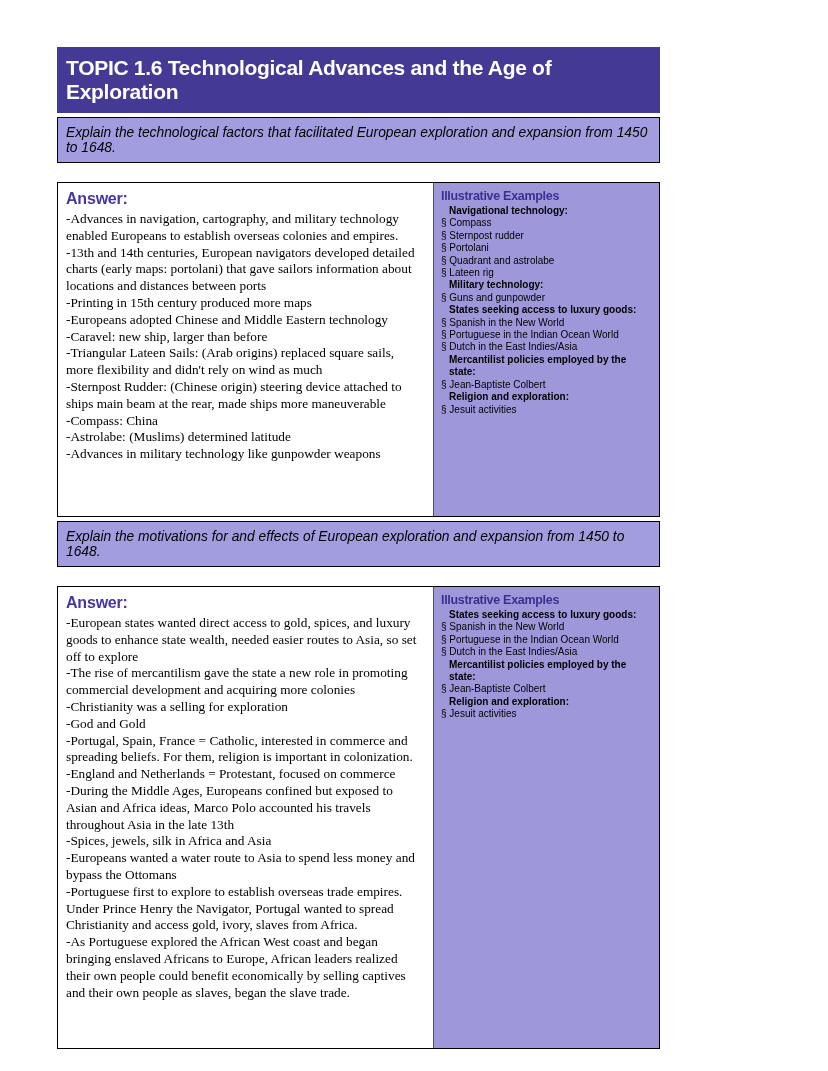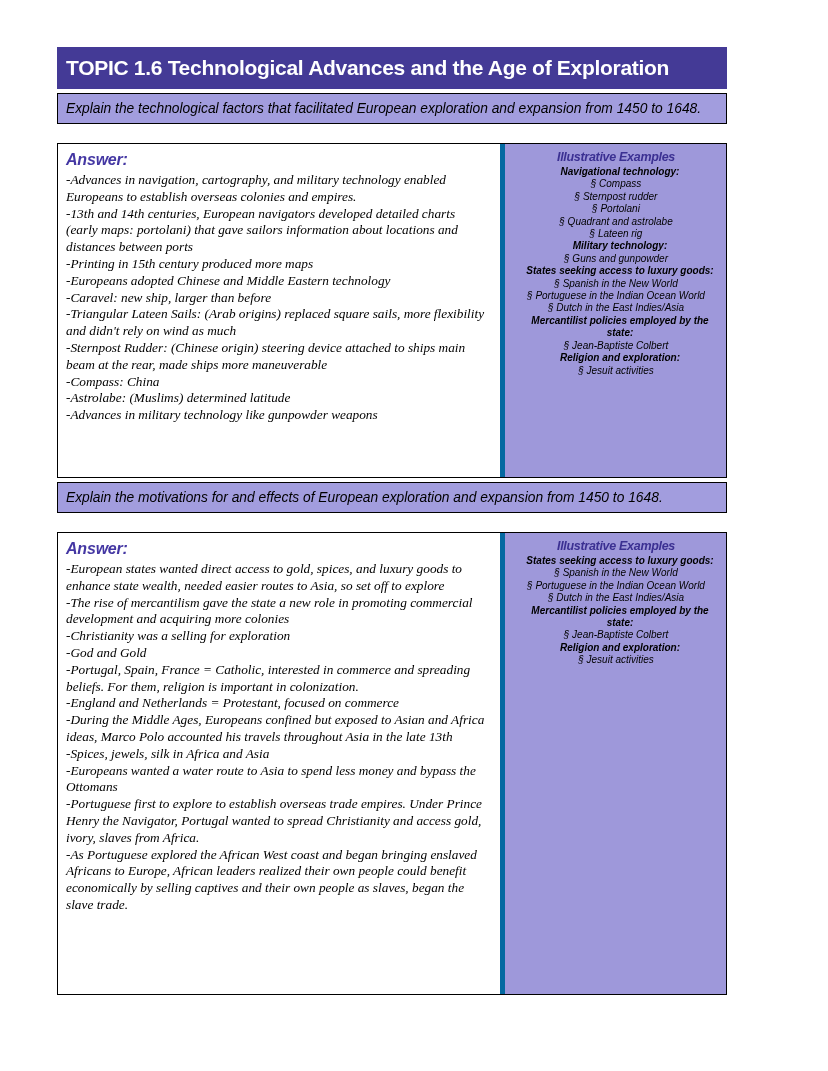--- a/index.html
+++ b/index.html
@@ -3,21 +3,21 @@
 <meta charset="utf-8">
 <style>
   * { margin:0; padding:0; box-sizing:border-box; }
   html,body { background:#ffffff; }
   body {
     width:828px; height:1071px; position:relative; overflow:hidden;
     font-family:"Liberation Sans", sans-serif;
     color:#000;
   }
   .page {
-    position:absolute; left:57px; top:47px; width:670px;
+    position:absolute; left:57px; top:47px; width:603px;
   }
 
   
   .topic-header {
     background:var(--header-bg, #443a96);
     color:#ffffff;
     font-weight:bold;
     font-size:21px;
     letter-spacing:-0.3px;
     padding:9px 9px 9px 9px;
@@ -34,21 +34,20 @@
     margin-bottom:19px;
   }
 
   
   .topic-section { margin-bottom:4px; }
   .columns {
     display:flex;
     border:1px solid #000;
     background:#000000;
     align-items:stretch;
-    font-style:italic;
   }
   .sections-wrap section:nth-of-type(1) .columns { min-height:335px; }
   .sections-wrap section:nth-of-type(2) .columns { min-height:463px; }
 
   .answer-col {
     flex:1 1 auto;
     padding:7px 12px 10px 8px;
     background:#ffffff;
   }
   .answer-heading {
@@ -62,23 +61,22 @@
     font-family:"Liberation Serif", serif;
     font-size:13.3px;
     line-height:16.8px;
   }
   .answer-line { white-space:normal; }
 
   .examples-col {
     width:226px;
     flex:0 0 226px;
     background:var(--panel-bg, #9e98da);
-    border-left:5px solid #0369a1;
+    border-left:1px solid #0369a1;
     padding:6px 6px 10px 7px;
-    text-align:center;
   }
   .examples-heading {
     color:var(--examples-heading, #3b3092);
     font-size:12.5px;
     font-weight:bold;
     letter-spacing:-0.3px;
     margin-bottom:2px;
   }
   .ex-label {
     font-weight:bold;

